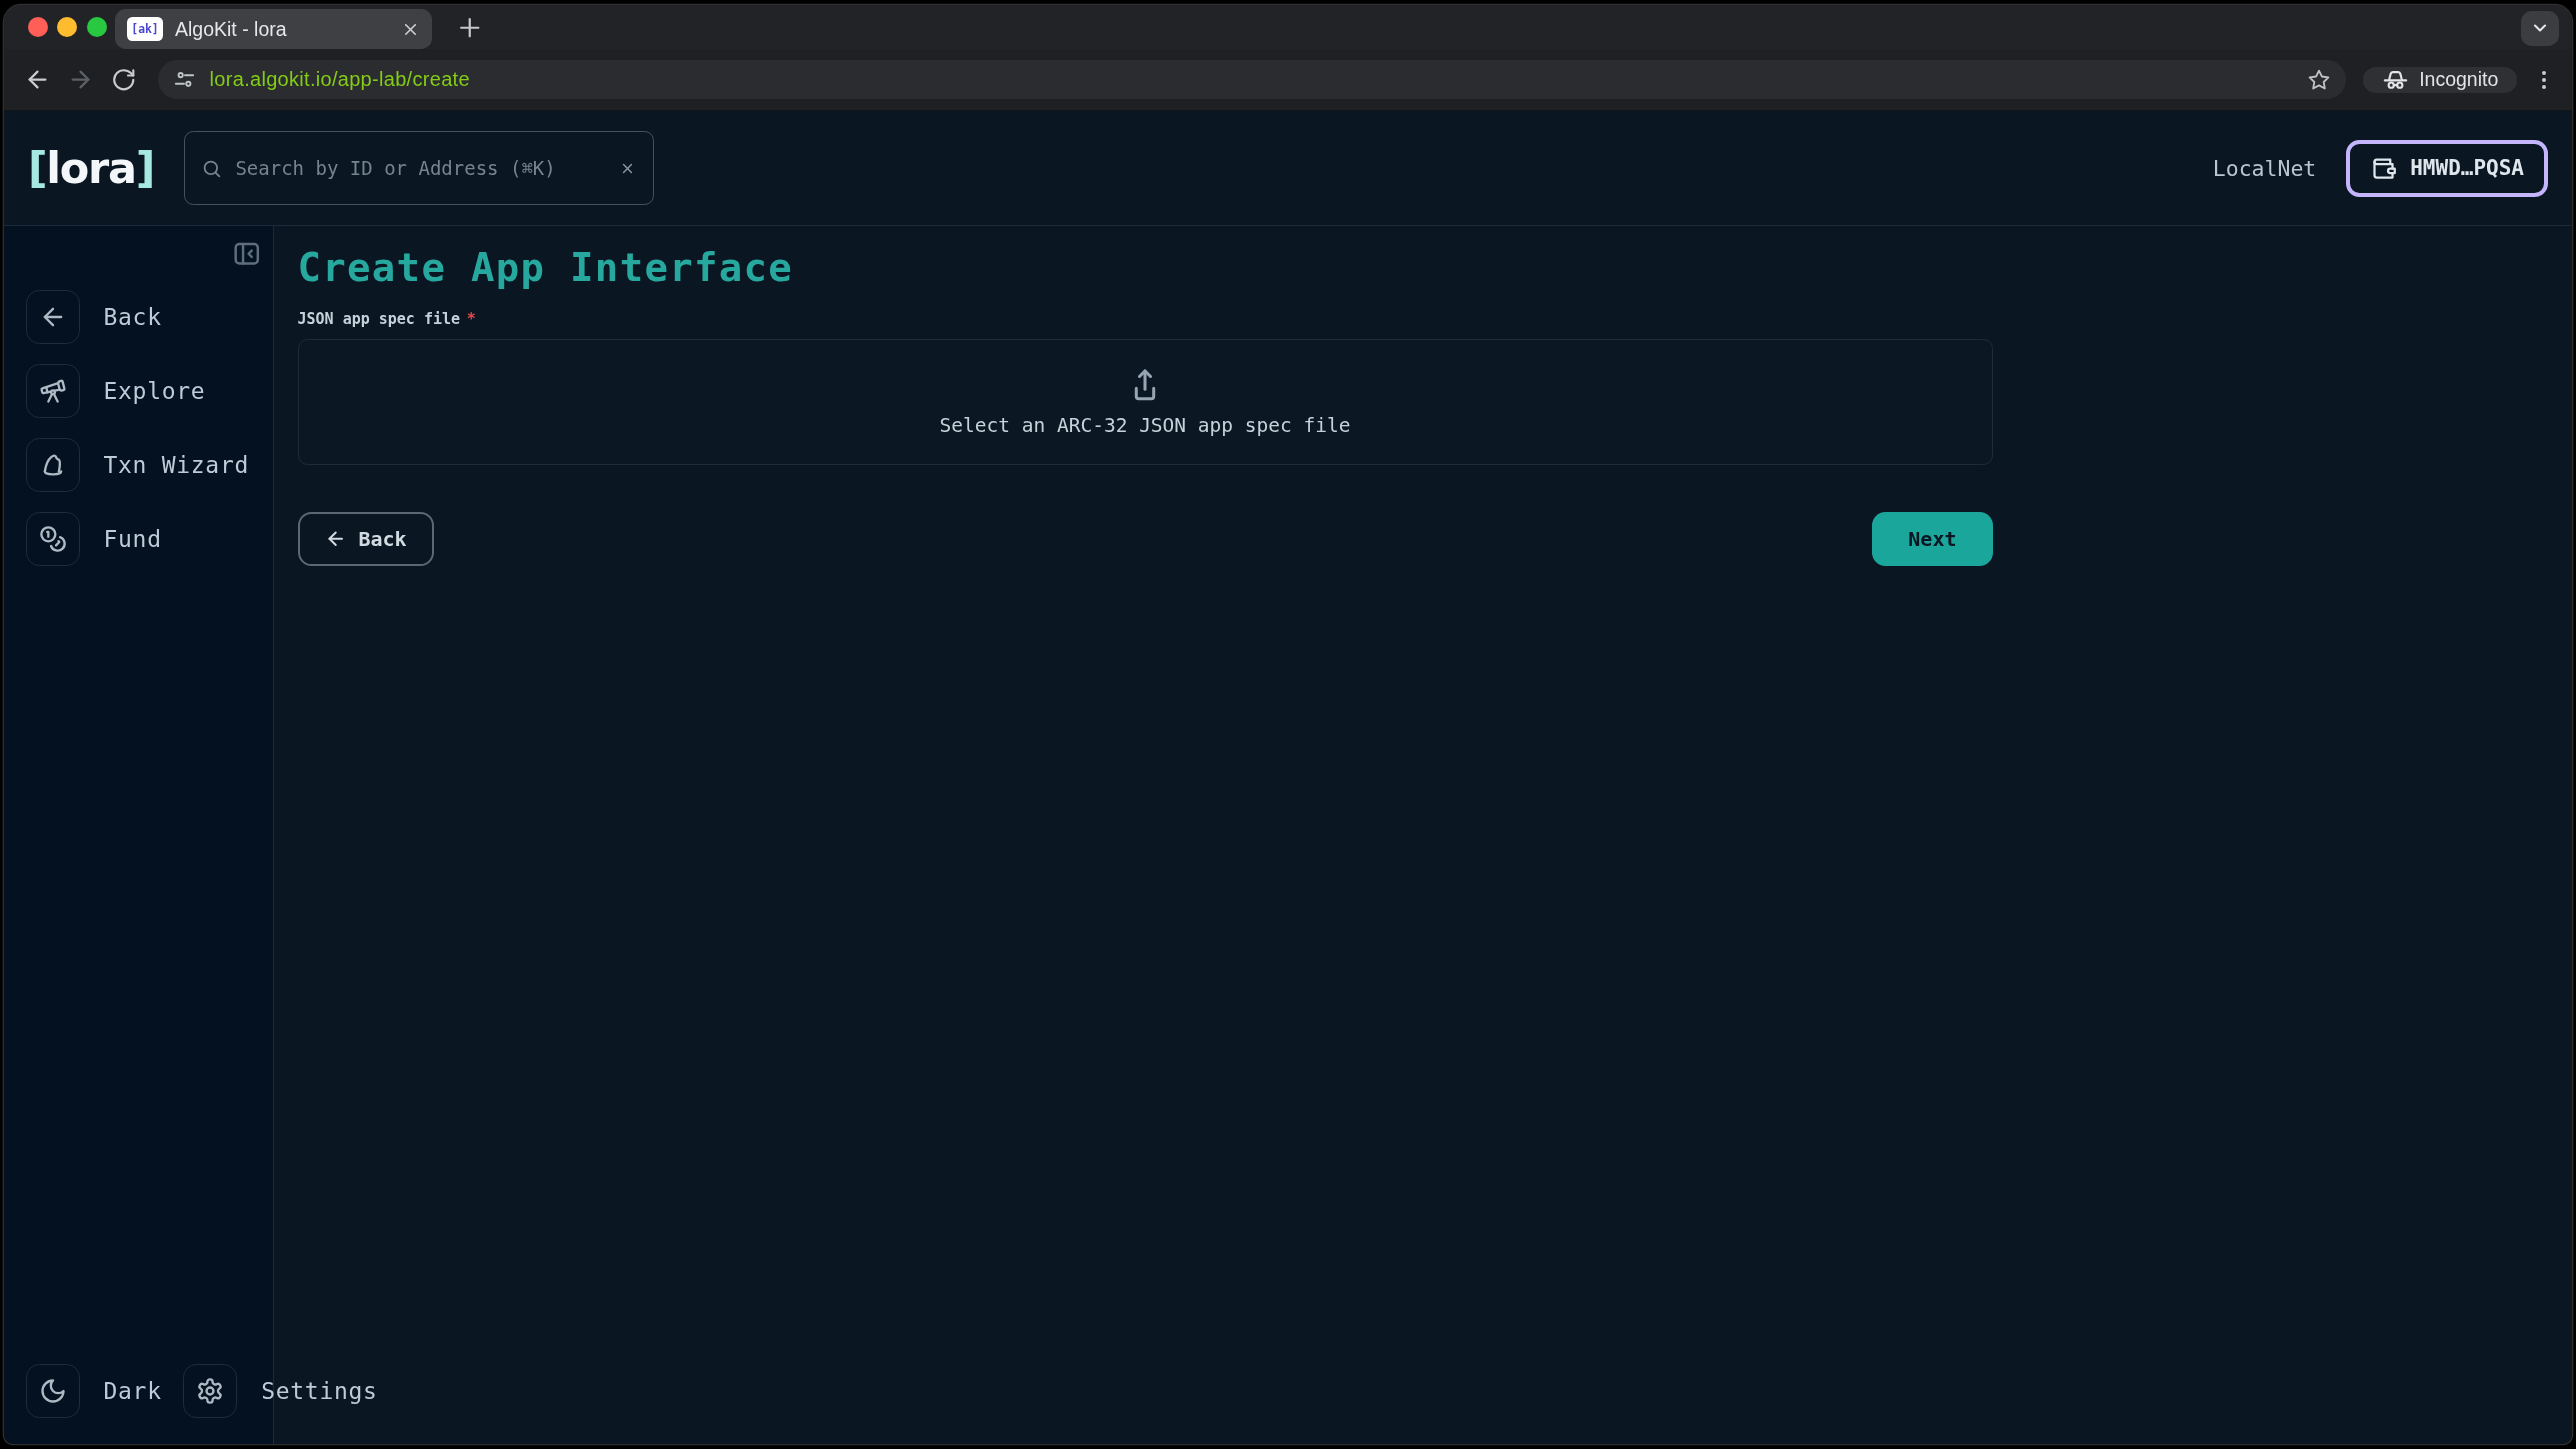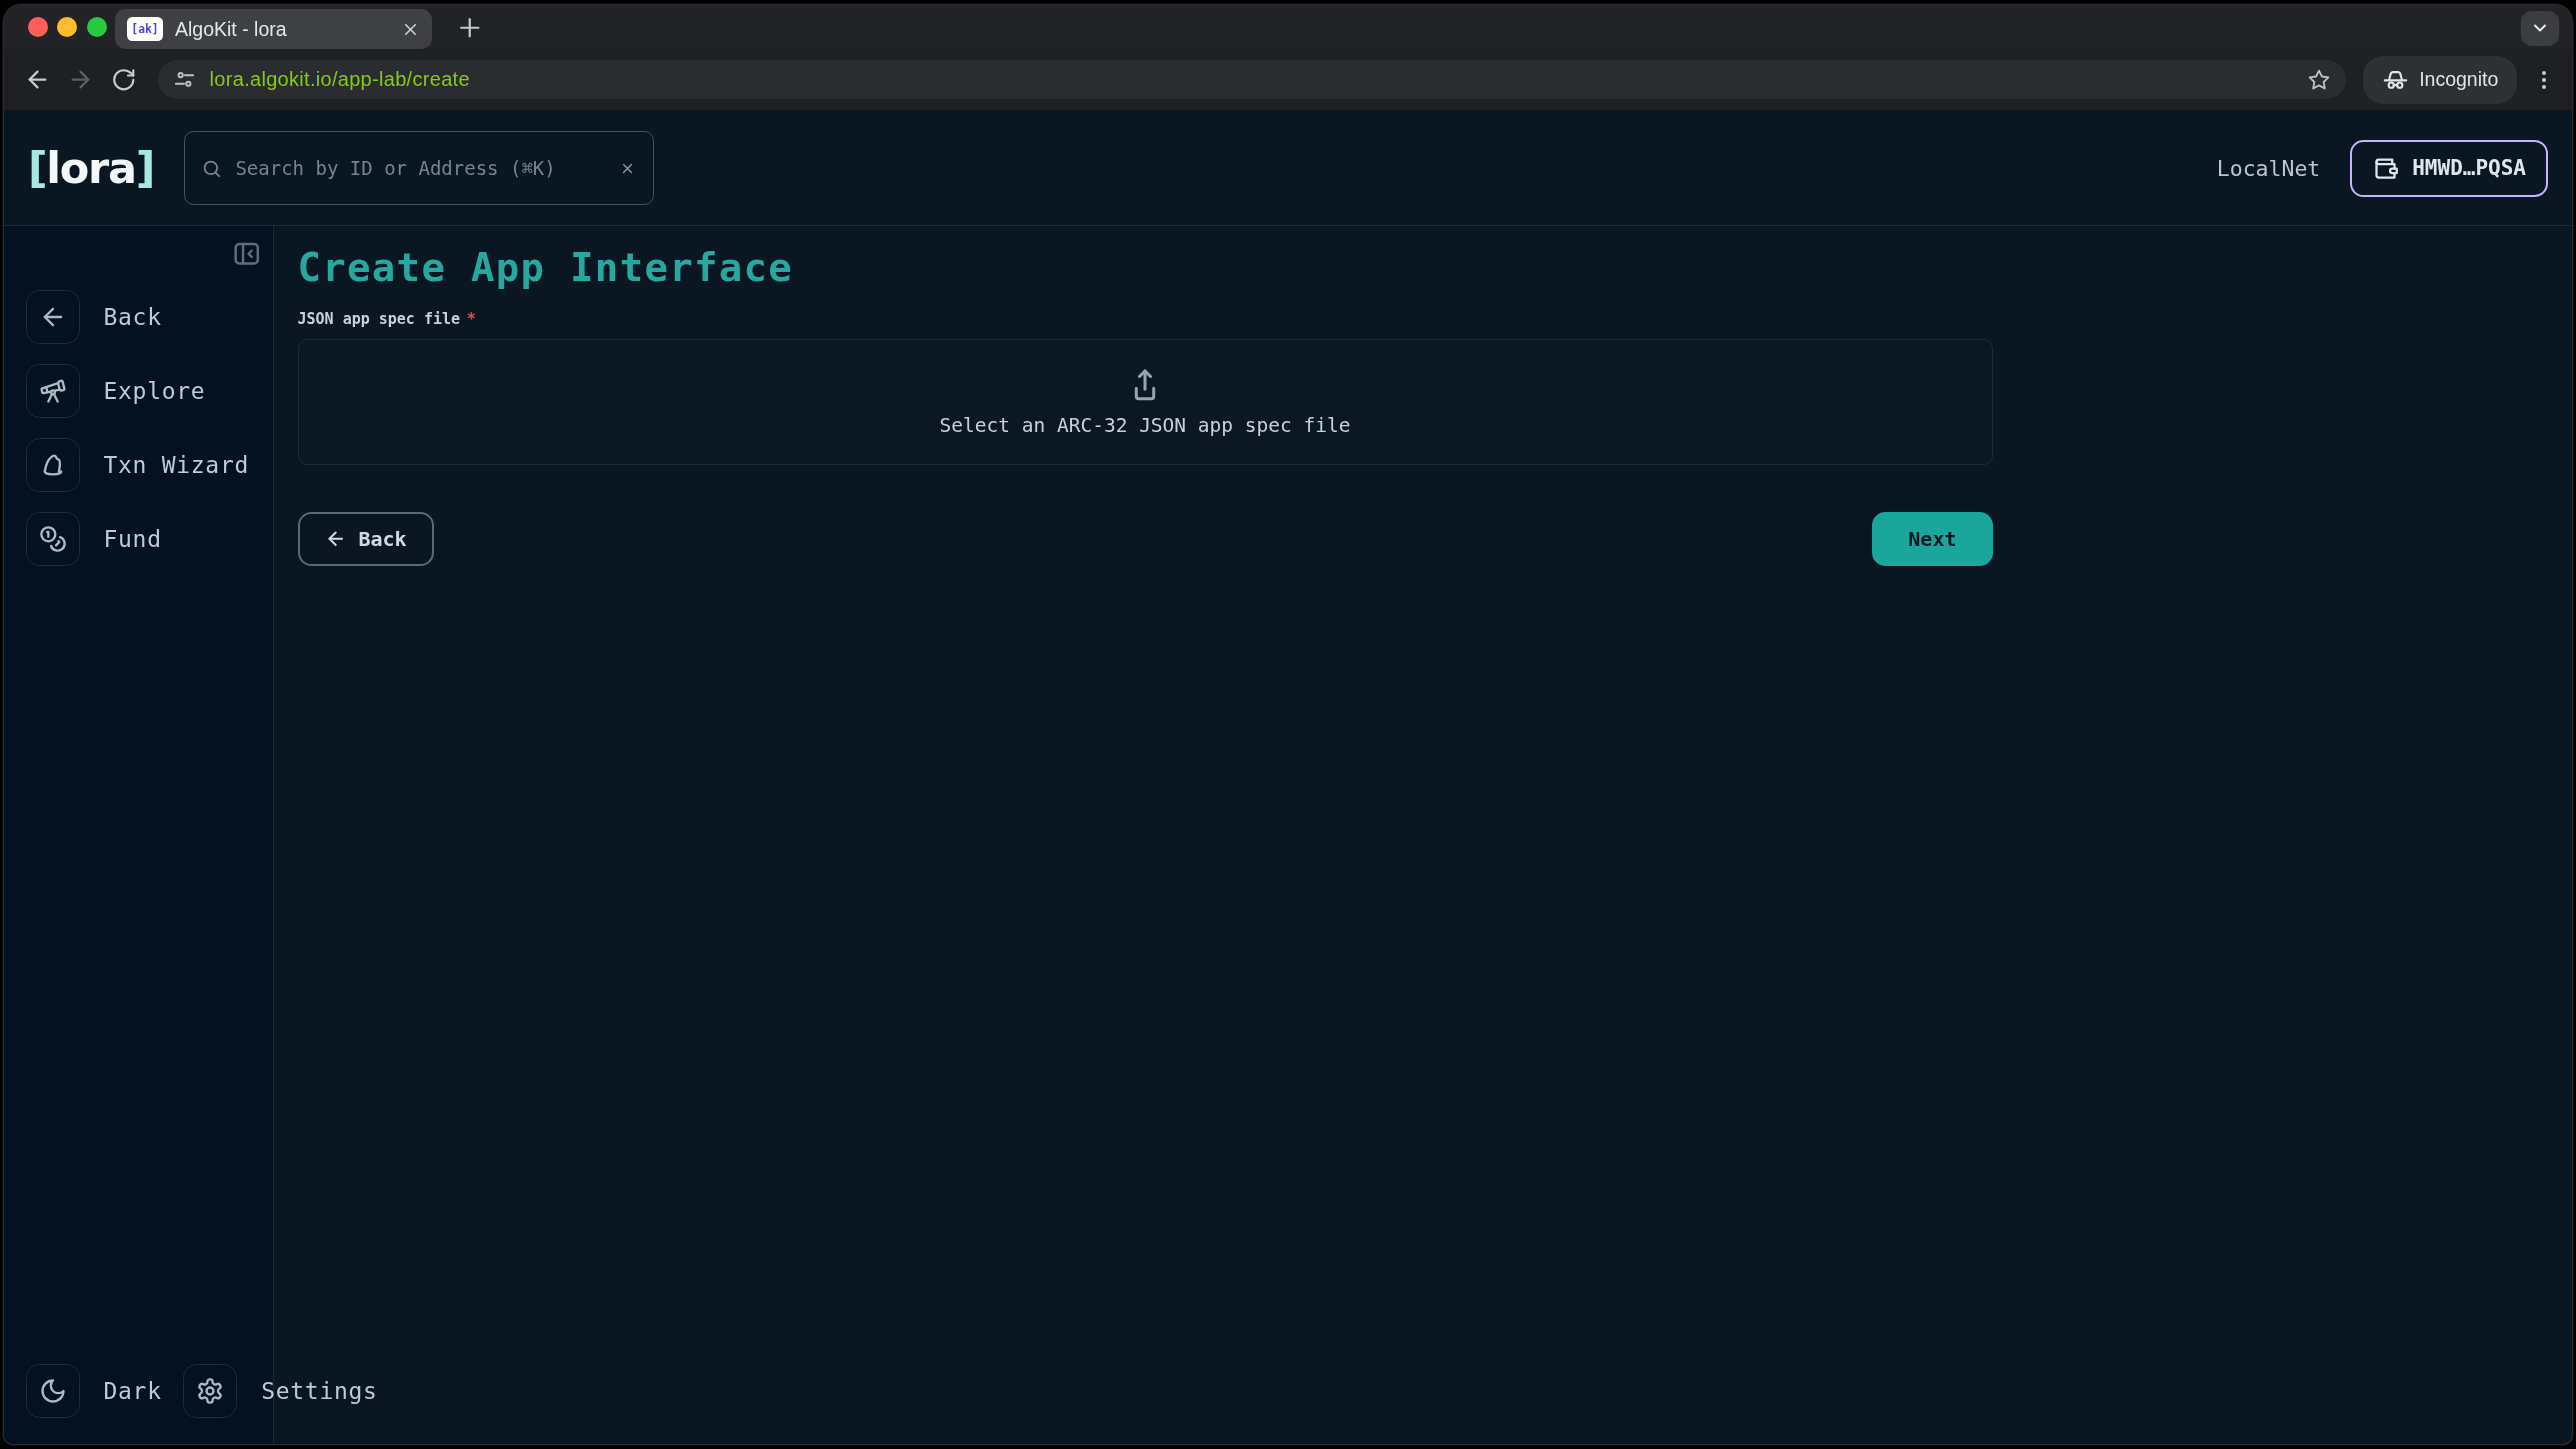--- a/index.html
+++ b/index.html
@@ -31,41 +31,41 @@
   
   .toolbar { height:62px; background:#1e2023; display:flex; align-items:center;
              padding:0 16px; gap:8px; flex:none; border-bottom:1.3px solid #121315; }
   .tb-btn { width:35px; height:35px; display:flex; align-items:center; justify-content:center;
             color:#c9cbcd; flex:none; }
   .tb-btn.disabled { color:#5d6166; }
   .omnibox { flex:1; height:39px; border-radius:19.5px; background:#2a2c30; margin:0 9.4px;
              display:flex; align-items:center; padding:0 14.8px; gap:13.4px; }
   .omnibox .url { flex:1; color:#84cc16; font-size:20px; letter-spacing:0.3px; white-space:nowrap; }
   .tune, .star { color:#c0c3c6; display:flex; flex:none; }
-  .incog-pill { height:48px; border-radius:20px; background:#2e3034; display:flex; align-items:center;
+  .incog-pill { height:26px; border-radius:20px; background:#2e3034; display:flex; align-items:center;
                 gap:10px; padding:0 19px; color:#e2e4e7; font-size:19.5px; flex:none; }
   .kebab { color:#c9cbcd; display:flex; margin-left:6.7px; flex:none; }
 
   
   .app { flex:1; background:#0a1723; display:flex; flex-direction:column; min-height:0;
          font-family:"DejaVu Sans Mono","Liberation Mono", monospace; }
   .app-header { height:115px; border-bottom:1.3px solid #1c2b3a; display:flex; align-items:center;
                 padding:0 24px; flex:none; }
   .logo { font-family:"DejaVu Sans", sans-serif; font-weight:bold; font-size:43px;
           letter-spacing:-1.3px; color:#f4f7f9; white-space:nowrap; }
   .logo .bracket { color:#a6e9e3; }
   .searchbox { margin-left:29.5px; width:470px; height:74px; border:1.3px solid #46535f; border-radius:9.4px;
                display:flex; align-items:center; padding:0 16px; gap:13.4px; color:#76848f; }
   .searchbox input { flex:1; background:transparent; border:none; outline:none; color:#76848f;
                      font-family:inherit; font-size:19px; }
   .searchbox input::placeholder { color:#76848f; opacity:1; }
   .search-clear { color:#8b98a5; display:flex; }
   .header-right { margin-left:auto; display:flex; align-items:center; gap:29.5px; }
   .network { font-size:21.5px; color:#b9c5d1; }
-  .wallet-btn { height:57px; border:2px solid #c4b5fd; border-radius:13.4px; background:transparent;
+  .wallet-btn { height:57px; border:4px solid #c4b5fd; border-radius:13.4px; background:transparent;
                 display:flex; align-items:center; gap:13.4px; padding:0 20px; color:#dfe6ec;
                 font-family:inherit; font-size:21px; font-weight:bold; }
 
   .app-body { flex:1; display:flex; min-height:0; }
 
   
   .sidebar { width:270px; background:#041120; border-right:1.3px solid #1c2b3a; position:relative;
              display:flex; flex-direction:column; flex:none; }
   .collapse-btn { position:absolute; top:12px; right:10.7px; width:31px; height:31px; color:#5f6e7d;
                   display:flex; align-items:center; justify-content:center; background:transparent; border:none; }

